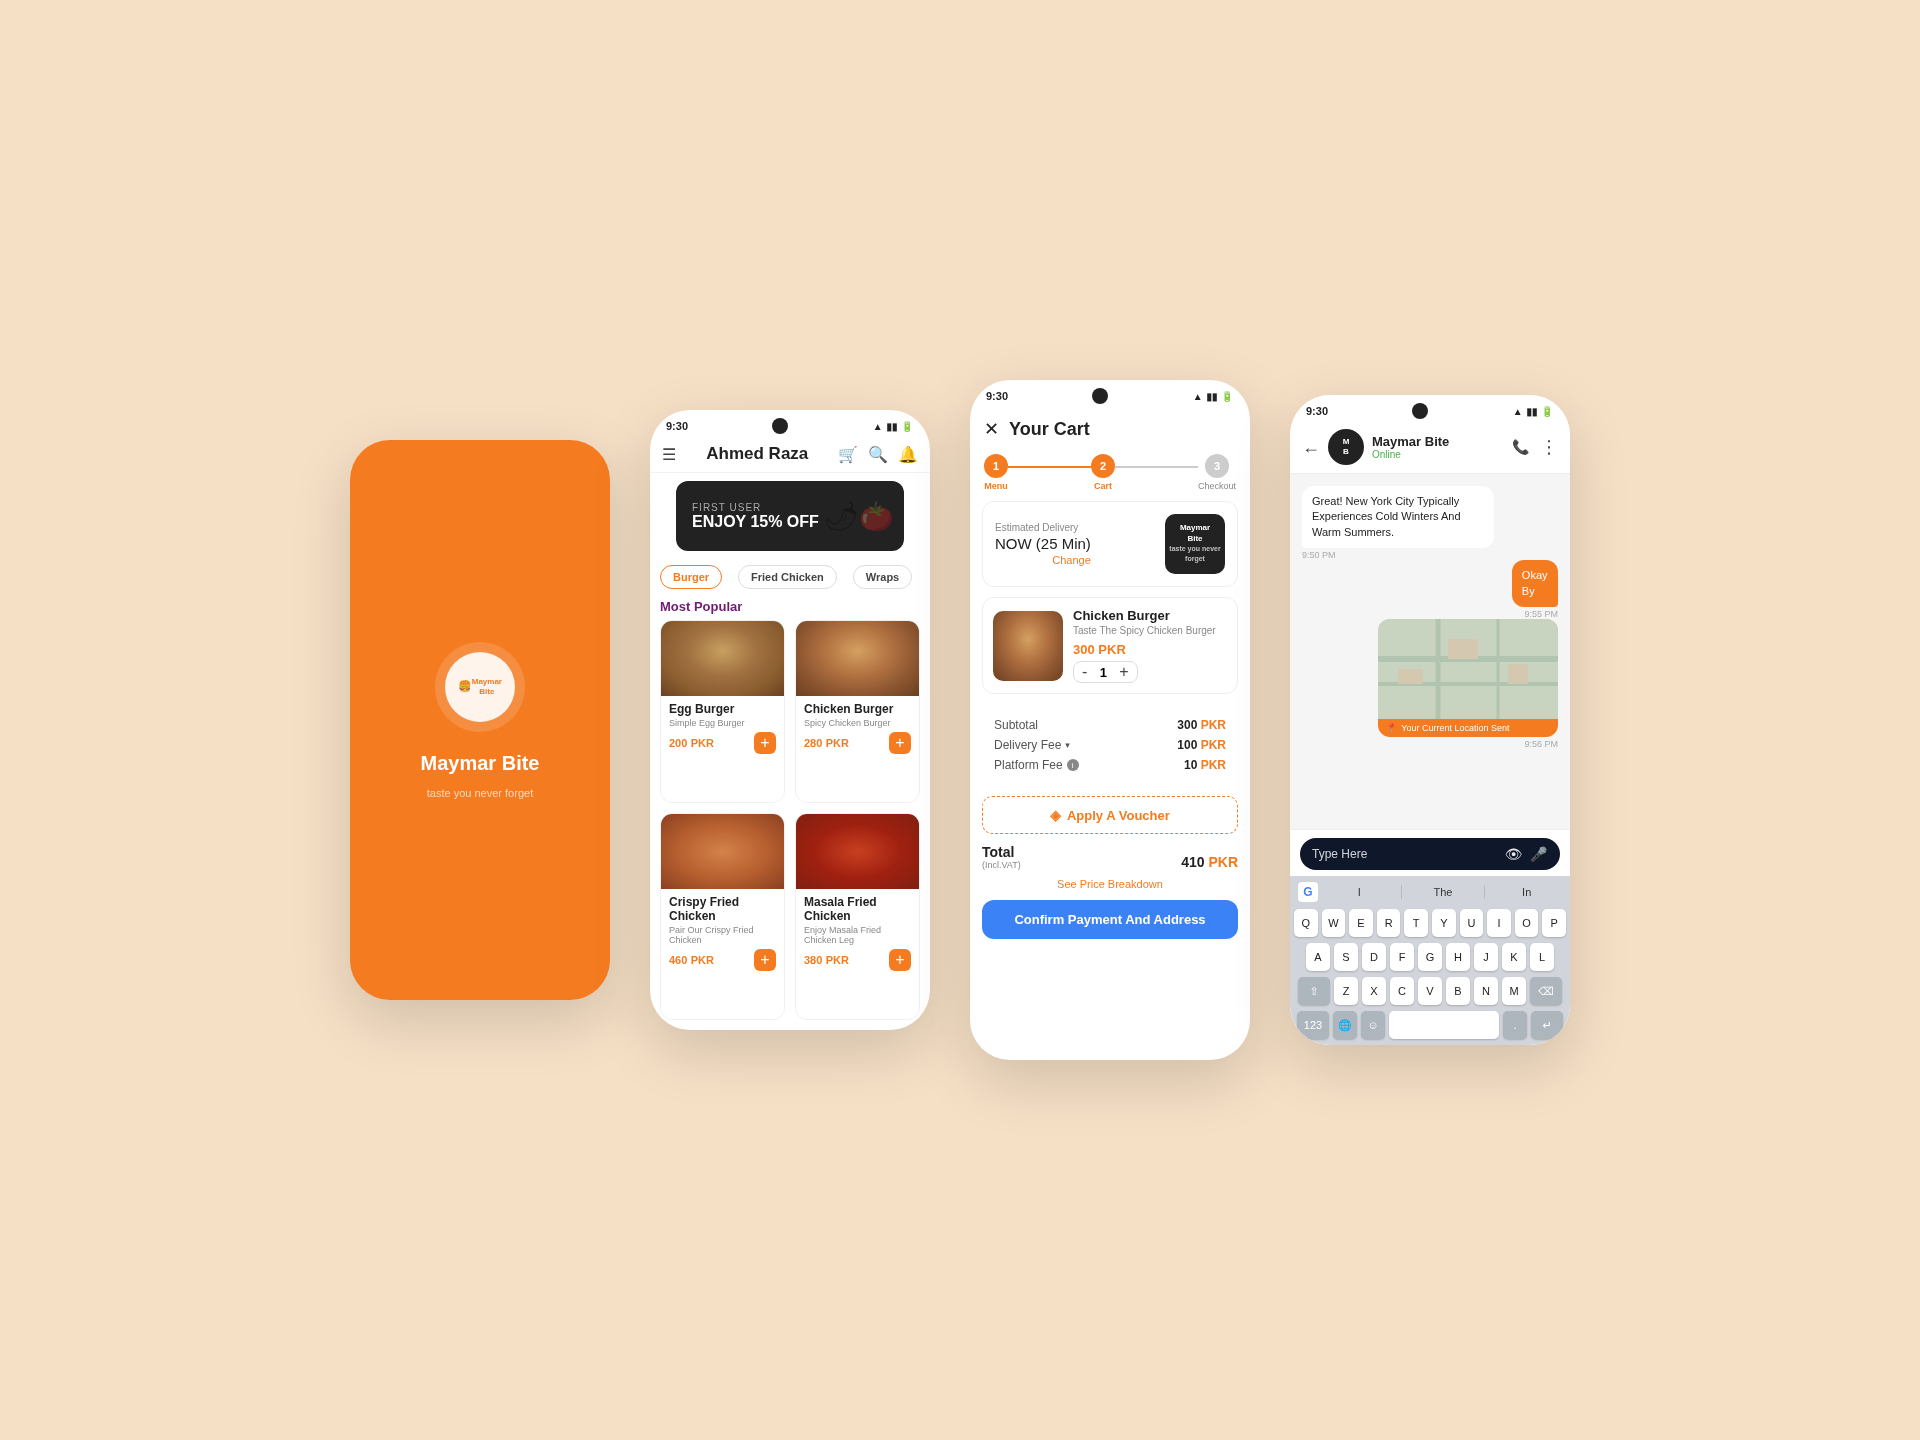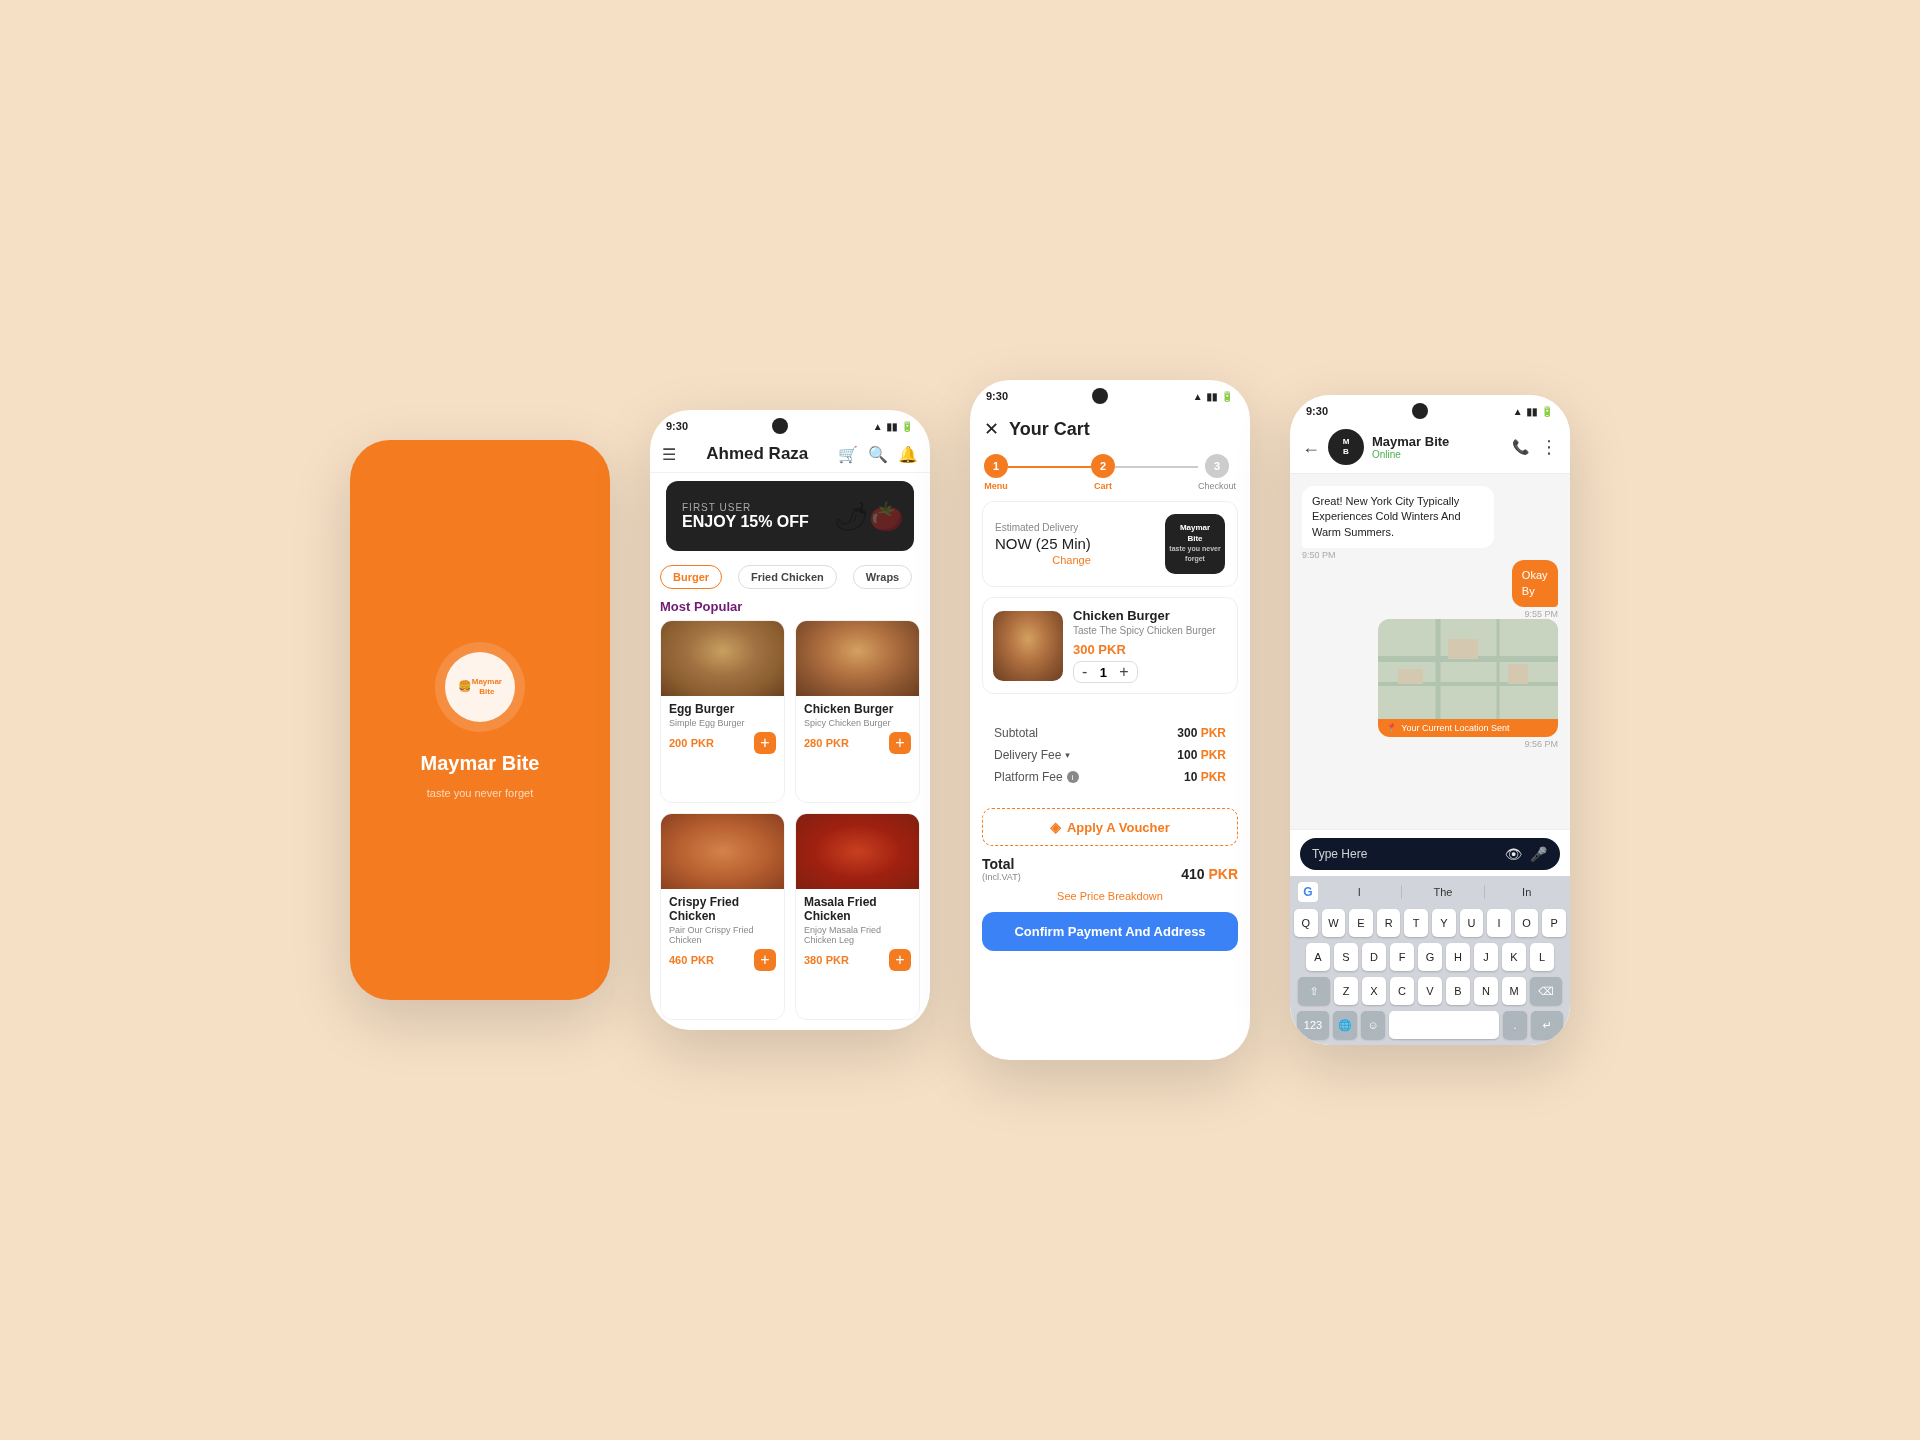--- a/index.html
+++ b/index.html
@@ -120,21 +120,21 @@
       display: flex;
       gap: 10px;
       align-items: center;
     }
     .nav-icon {
       font-size: 16px;
       color: #444;
       cursor: pointer;
     }
     .banner {
-      margin: 8px 16px;
+      margin: 8px 26px;
       border-radius: 12px;
       background: #222;
       padding: 14px 16px;
       position: relative;
       overflow: hidden;
       height: 70px;
       display: flex;
       flex-direction: column;
       justify-content: center;
     }
@@ -423,21 +423,20 @@
       text-align: center;
     }
     .price-summary {
       margin: 4px 12px 8px;
       padding: 10px 12px;
     }
     .price-row {
       display: flex;
       justify-content: space-between;
       margin-bottom: 6px;
-      margin-top: 8px;
     }
     .price-label {
       font-size: 12px;
       color: #555;
       display: flex;
       align-items: center;
       gap: 4px;
     }
     .price-val {
       font-size: 12px;

